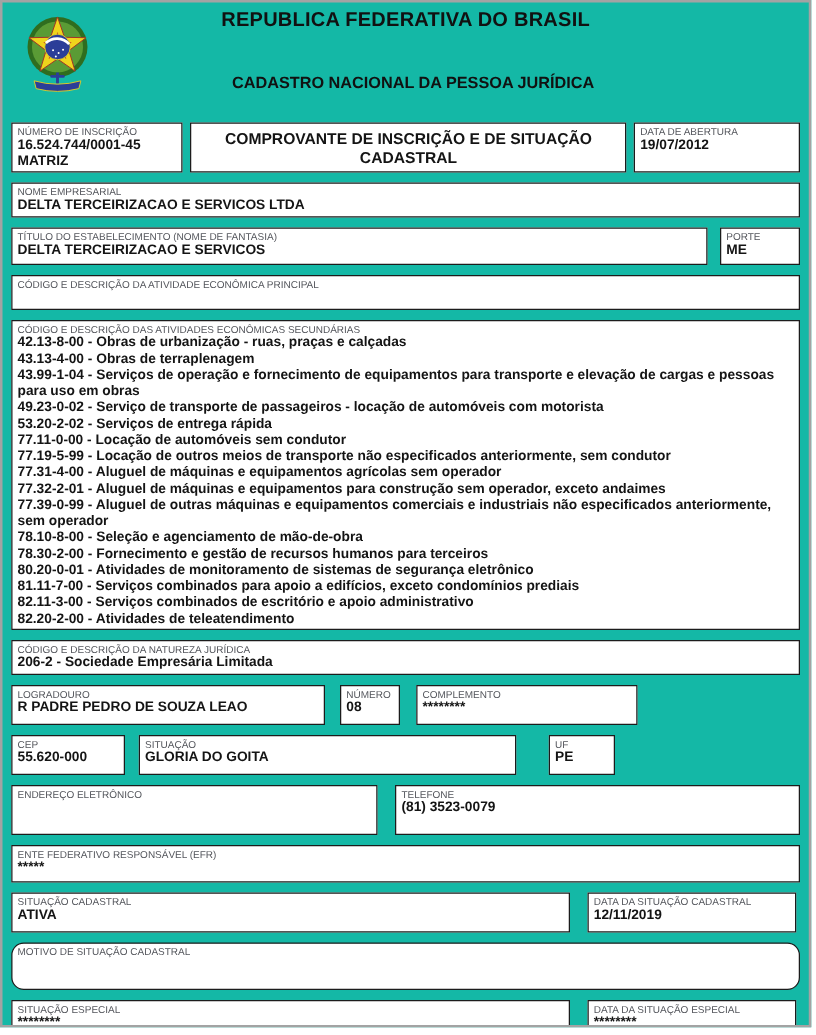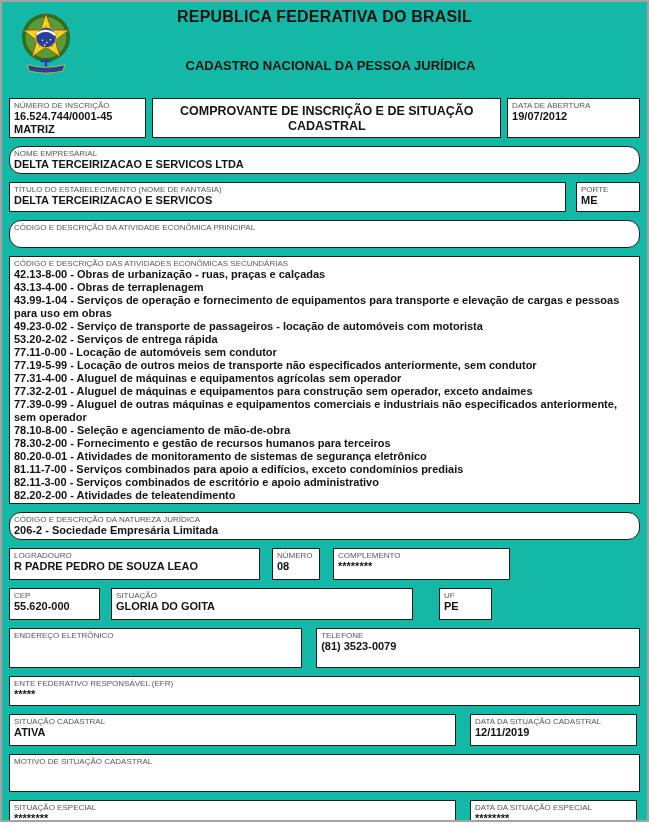--- a/index.html
+++ b/index.html
@@ -26,22 +26,22 @@
     font-size:12.5px;line-height:15px;font-weight:bold;color:#141414;}
   .list .val{line-height:13px;}
   
   .w-insc{width:151px;} .w-comp{flex:1 1 auto;margin:0 6px;} .w-abert{width:146px;}
   .w-full{width:100%;}
   .w-fant{flex:1 1 auto;margin-right:10px;} .w-porte{width:64px;}
   .w-logr{width:251px;} .w-num{width:48px;margin-left:12px;} .w-compl{width:177px;margin-left:13px;}
   .w-cep{width:91px;} .w-bairro{width:149px;margin-left:12px;} .w-mun{width:302px;margin-left:11px;} .w-uf{width:53px;margin-left:26px;}
   .w-email{width:314px;} .w-tel{width:347px;margin-left:14px;}
   .w-sit{width:447px;} .w-dsit{width:167px;margin-left:14px;}
-  .h40{min-height:40px;} .h28{min-height:28px;border-radius:12px;} .h30{min-height:30px;} .h32{min-height:32px;}
-  .h38{min-height:38px;} .h25{min-height:25px;}
+  .h40{min-height:40px;} .h28{min-height:28px;} .h30{min-height:30px;} .h32{min-height:32px;}
+  .h38{min-height:38px;border-radius:10px;} .h25{min-height:25px;}
 </style>
 </head>
 <body>
 
 <div class="page">
 
   <div class="hdr">
     <svg class="emblem" viewBox="0 0 72 72" aria-hidden="true">
       <circle cx="36" cy="31" r="27" fill="#2f6d1f"></circle>
       <circle cx="36" cy="31" r="23" fill="#5a9b35"></circle>

